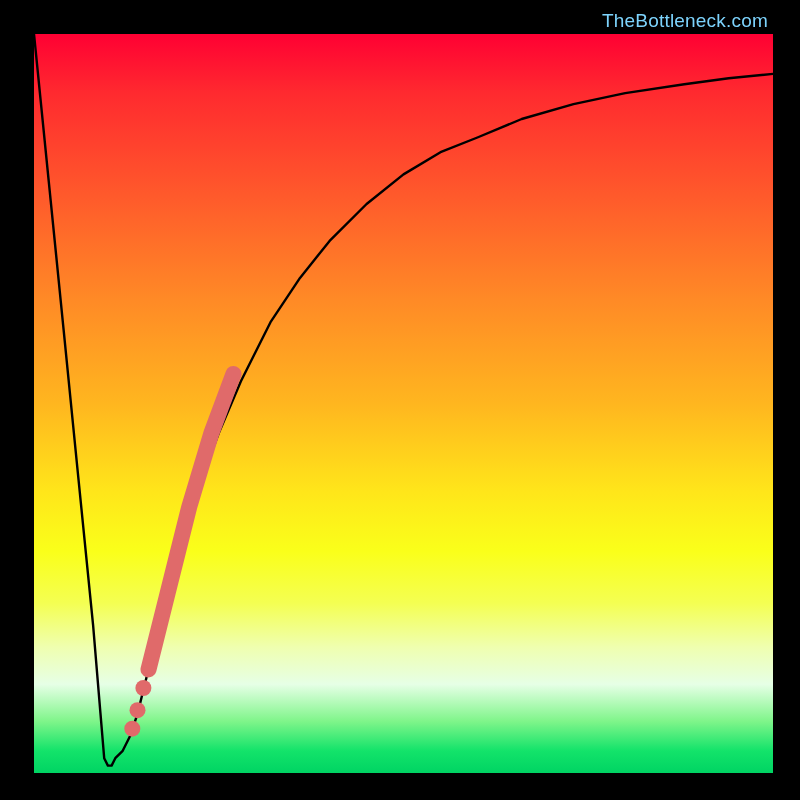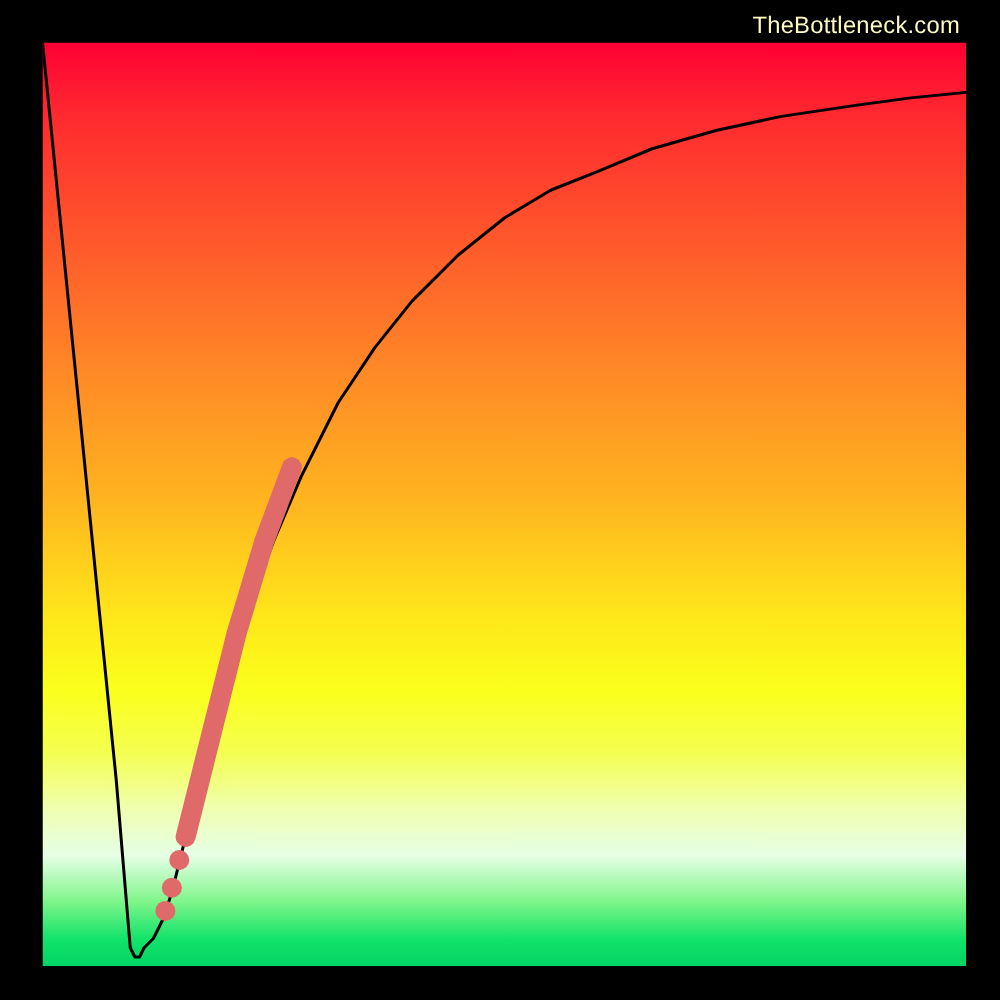--- a/index.html
+++ b/index.html
@@ -42,21 +42,21 @@
       #e6ffe6 88%,
       #7ff58a 93%,
       #13e36a 97%,
       #00d463 100%
     );
   }
   .watermark {
     position: absolute;
     top: 10px;
     right: 32px;
-    color: #fef9c3;
+    color: #7dd3fc;
     font-size: 19px;
     letter-spacing: 0.2px;
     z-index: 5;
     font-weight: 500;
   }
   svg.overlay {
     position: absolute;
     inset: 0;
     z-index: 3;
   }

